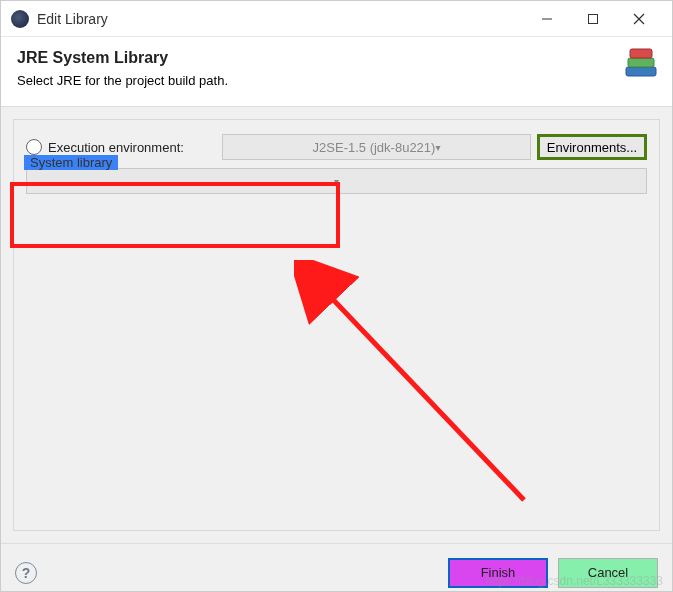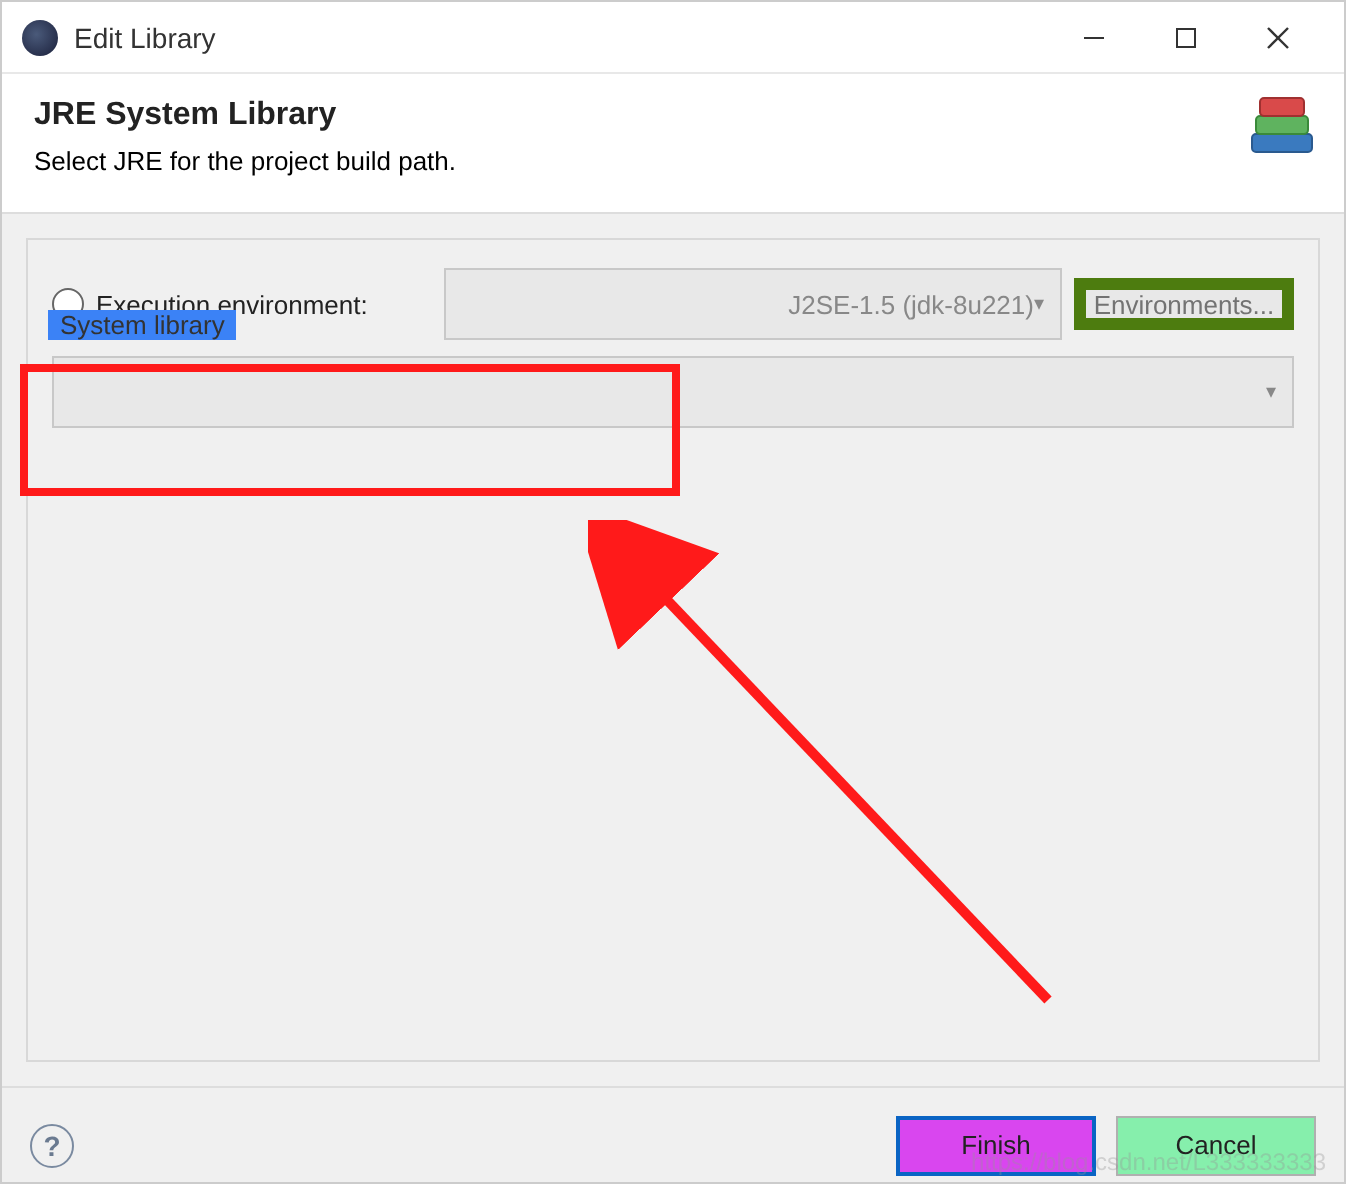--- a/index.html
+++ b/index.html
@@ -76,35 +76,35 @@
       width: 16px; height: 16px; border: 1.5px solid #666; border-radius: 50%;
       display: inline-flex; align-items: center; justify-content: center;
       background: #fff;
     }
     .radio.selected { border-color: #0a64c4; }
     .radio .dot { width: 8px; height: 8px; border-radius: 50%; background: #0a64c4; display: none; }
     .radio.selected .dot { display: block; }
     .radio-label { color: #222; }
     .combo {
       flex: 1;
-      height: 36px;
+      height: 26px;
       background: #e8e8e8;
       border: 1px solid #c8c8c8;
       color: #888;
       padding: 0 8px;
-      display: flex; align-items: center; justify-content: flex-end;
+      display: flex; align-items: center; justify-content: center;
       font-size: 13px;
     }
     .combo .chev { color: #888; font-size: 10px; }
     .side-btn {
       width: 110px; height: 26px;
       background: #e8e8e8;
-      border: 6px solid #4d7c0f;
-      font-size: 13px;
-      color: #737373;
+      border: 3px solid #4d7c0f;
+      font-size: 13px;
+      color: #000000;
       cursor: pointer;
       text-align: center;
     }
     .workspace-row {
       display: flex; align-items: center; gap: 6px;
       padding: 4px 0;
     }
     .highlight-box {
       position: absolute;
       border: 4px solid #ff1a1a;

